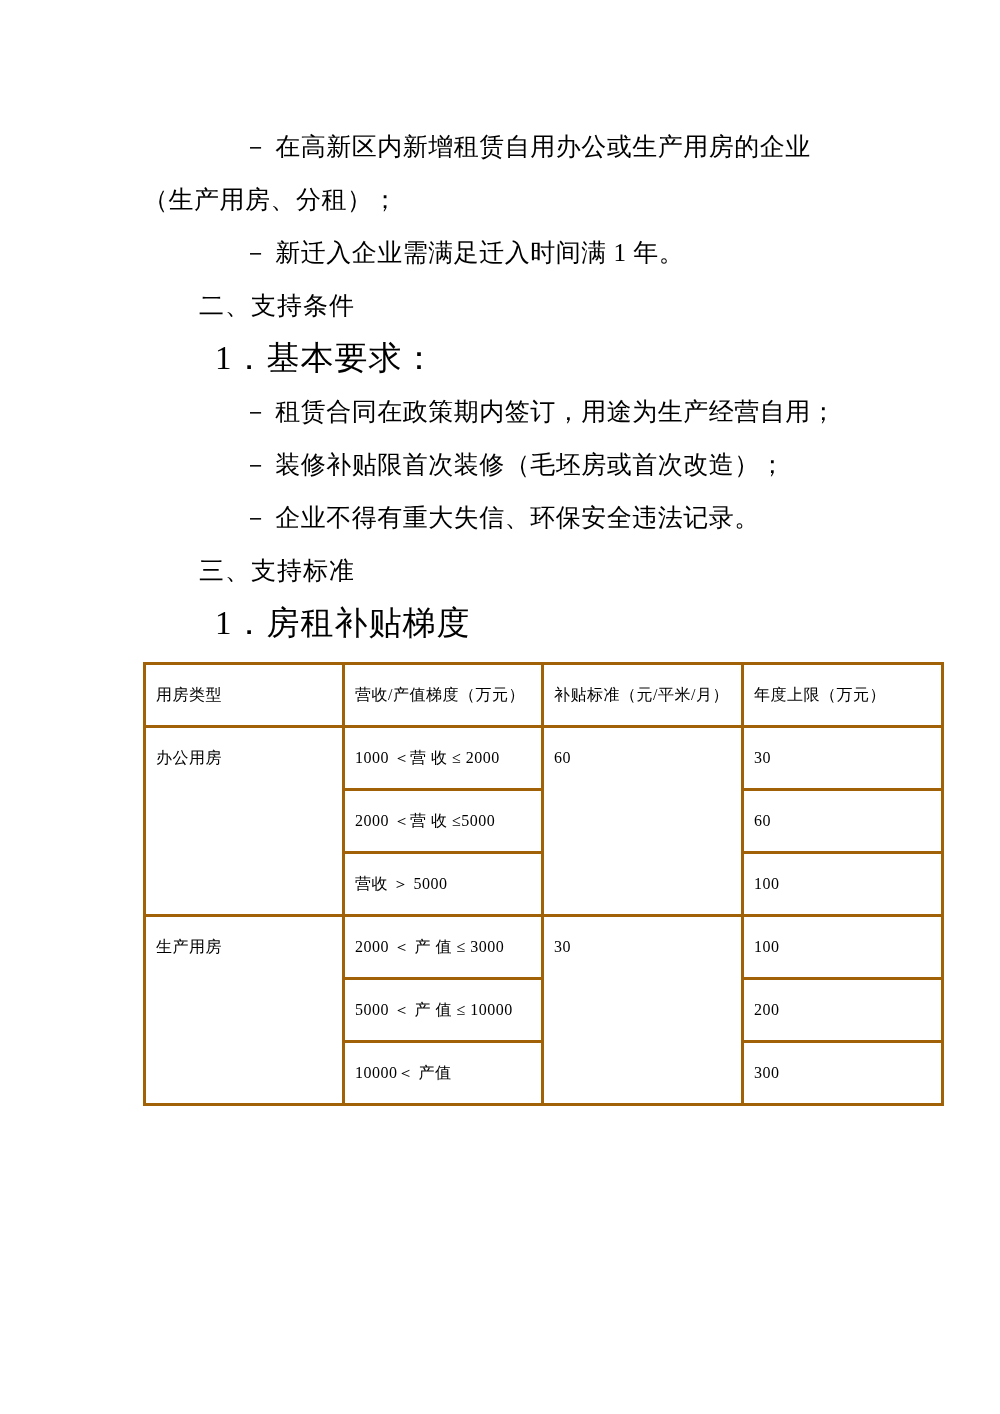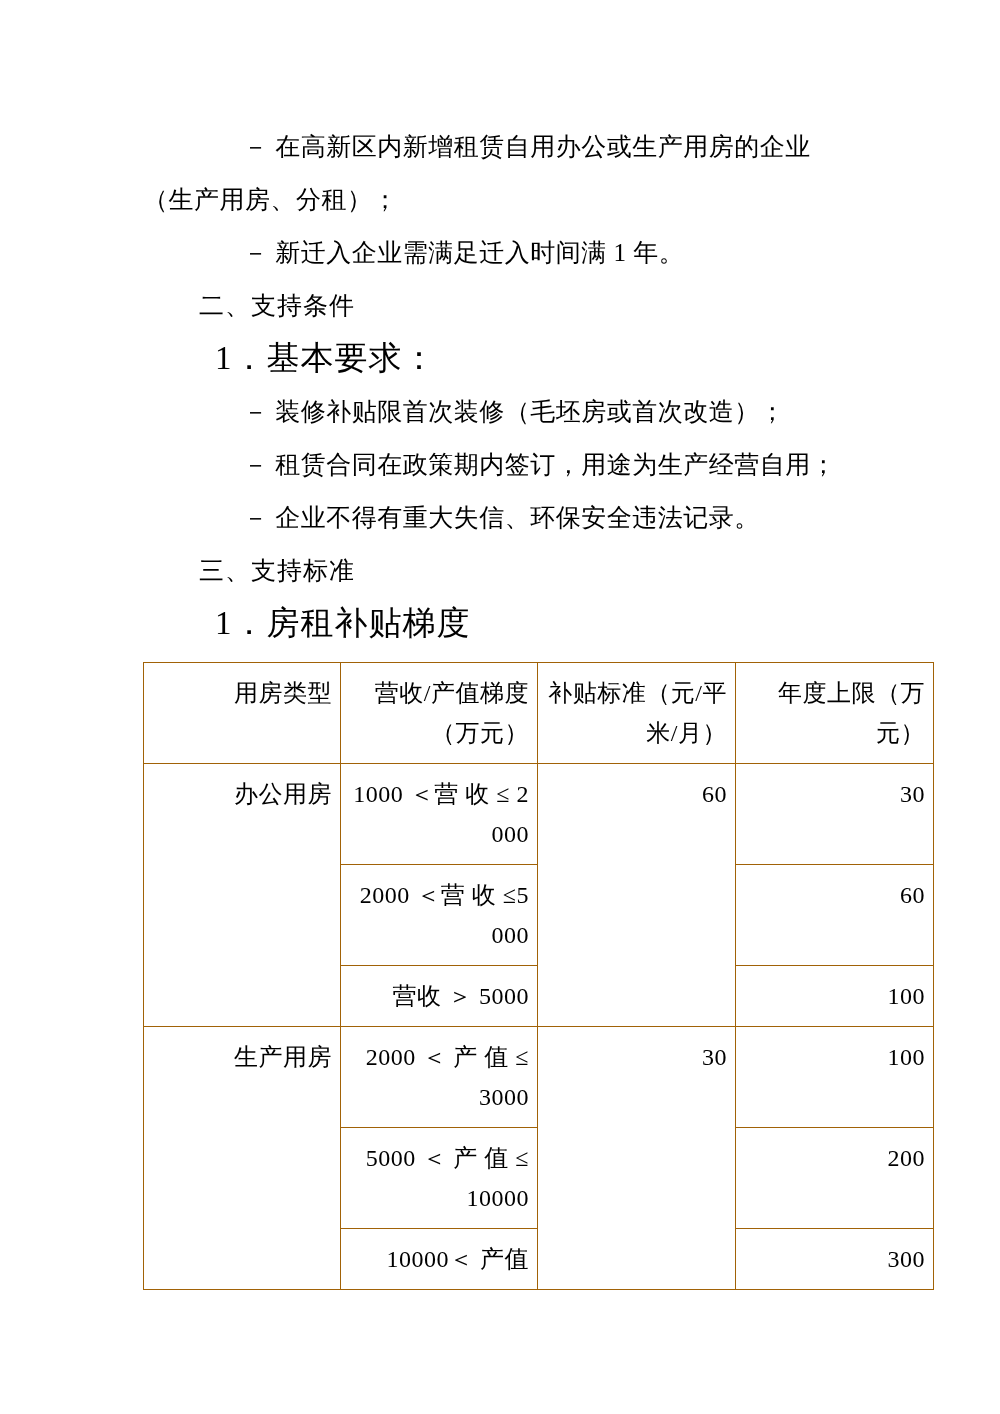--- a/index.html
+++ b/index.html
@@ -69,51 +69,50 @@
 
   
   table.subsidy {
     border-collapse: collapse;
     margin-top: 12px;
     margin-left: 0px;
     width: 714px;
     table-layout: fixed;
   }
   table.subsidy td {
-    border: 1px solid #a16207;
+    border: 3px solid #a16207;
     vertical-align: top;
     padding: 10px 8px 10px 10px;
-    font-size: 24px;
+    font-size: 16px;
     line-height: 40px;
     font-family: "Liberation Serif", "DejaVu Serif", serif;
     letter-spacing: 0.5px;
     word-break: break-all;
-    text-align: right;
   }
   td.c0 { width: 178px; }
   td.c1 { width: 178px; }
   td.c2 { width: 179px; }
   td.c3 { width: 179px; }
 </style>
 </head>
 <body>
 
 <div class="page">
   <div class="content">
 
     <p class="para indent-dash">－ 在高新区内新增租赁自用办公或生产用房的企业</p>
     <p class="para indent-cont">（生产用房、分租）；</p>
     <p class="para indent-dash">－ 新迁入企业需满足迁入时间满 1 年。</p>
 
     <p class="heading">二、支持条件</p>
 
     <p class="subheading">1．基本要求：</p>
 
+    <p class="listitem">－ 租赁合同在政策期内签订，用途为生产经营自用；</p>
     <p class="listitem">－ 装修补贴限首次装修（毛坯房或首次改造）；</p>
-    <p class="listitem">－ 租赁合同在政策期内签订，用途为生产经营自用；</p>
     <p class="listitem">－ 企业不得有重大失信、环保安全违法记录。</p>
 
     <p class="heading">三、支持标准</p>
 
     <p class="subheading">1．房租补贴梯度</p>
 
     <table class="subsidy">
       <tbody>
         <tr>
           <td class="c0">用房类型</td>

